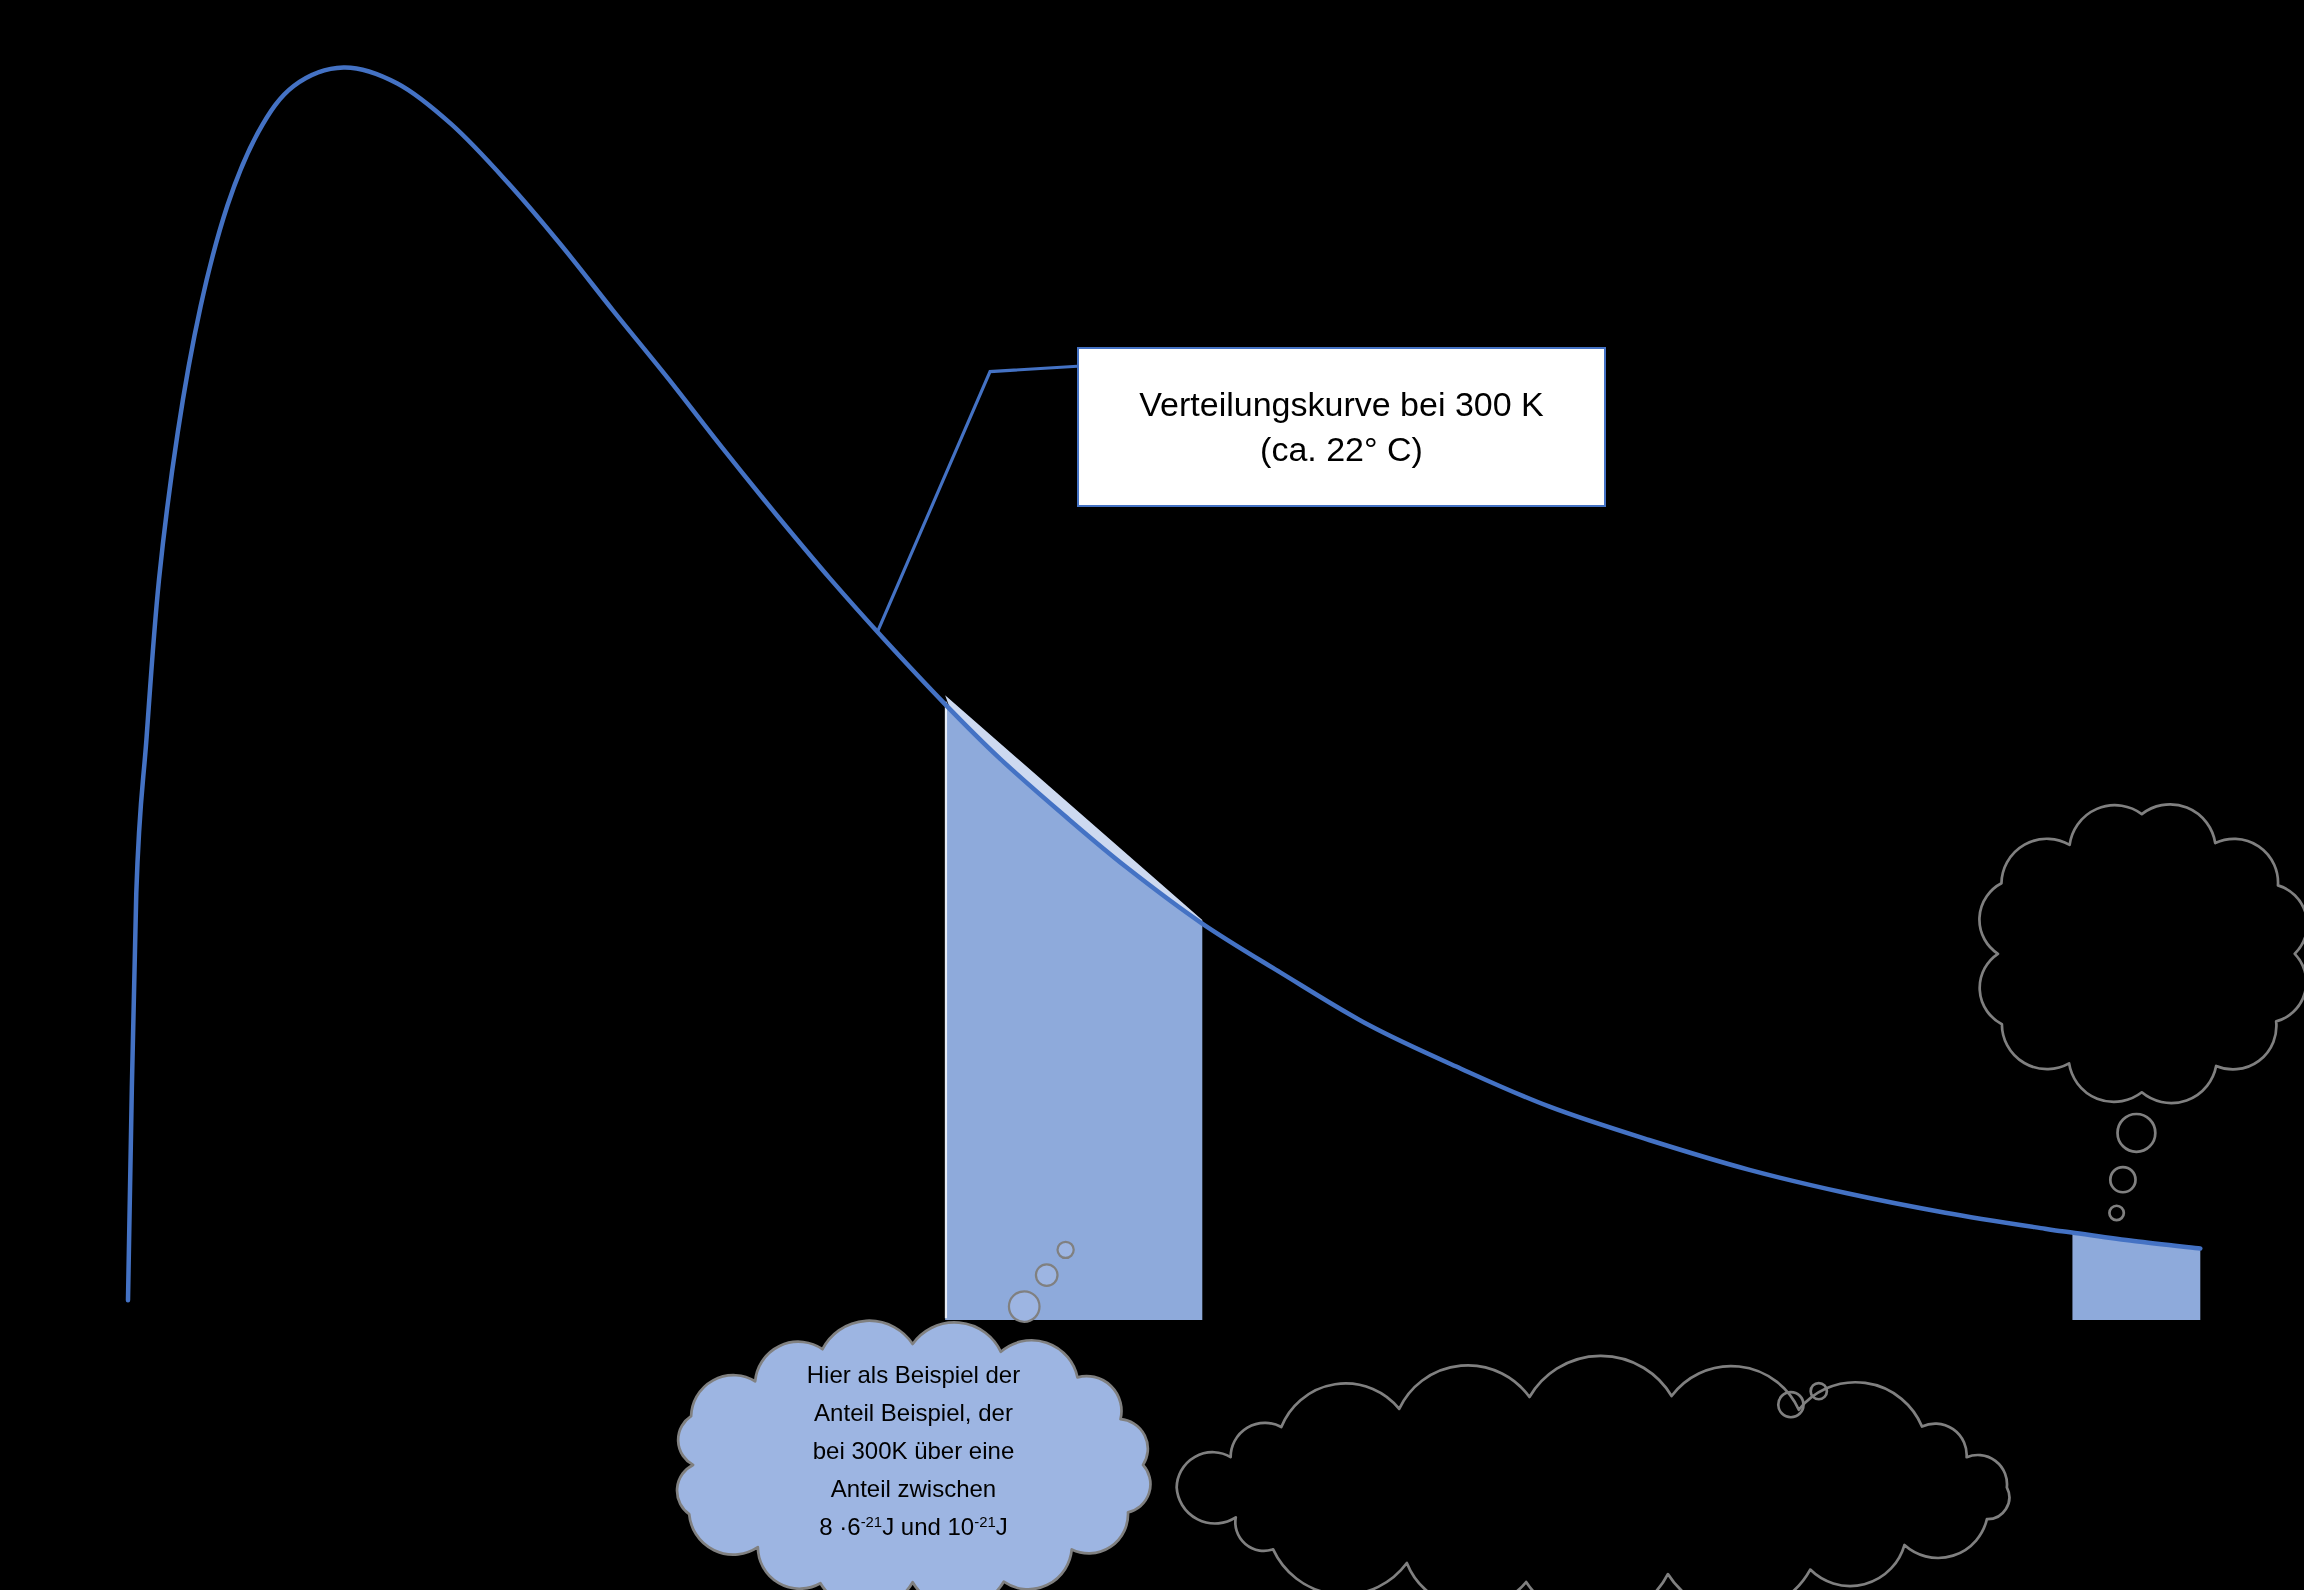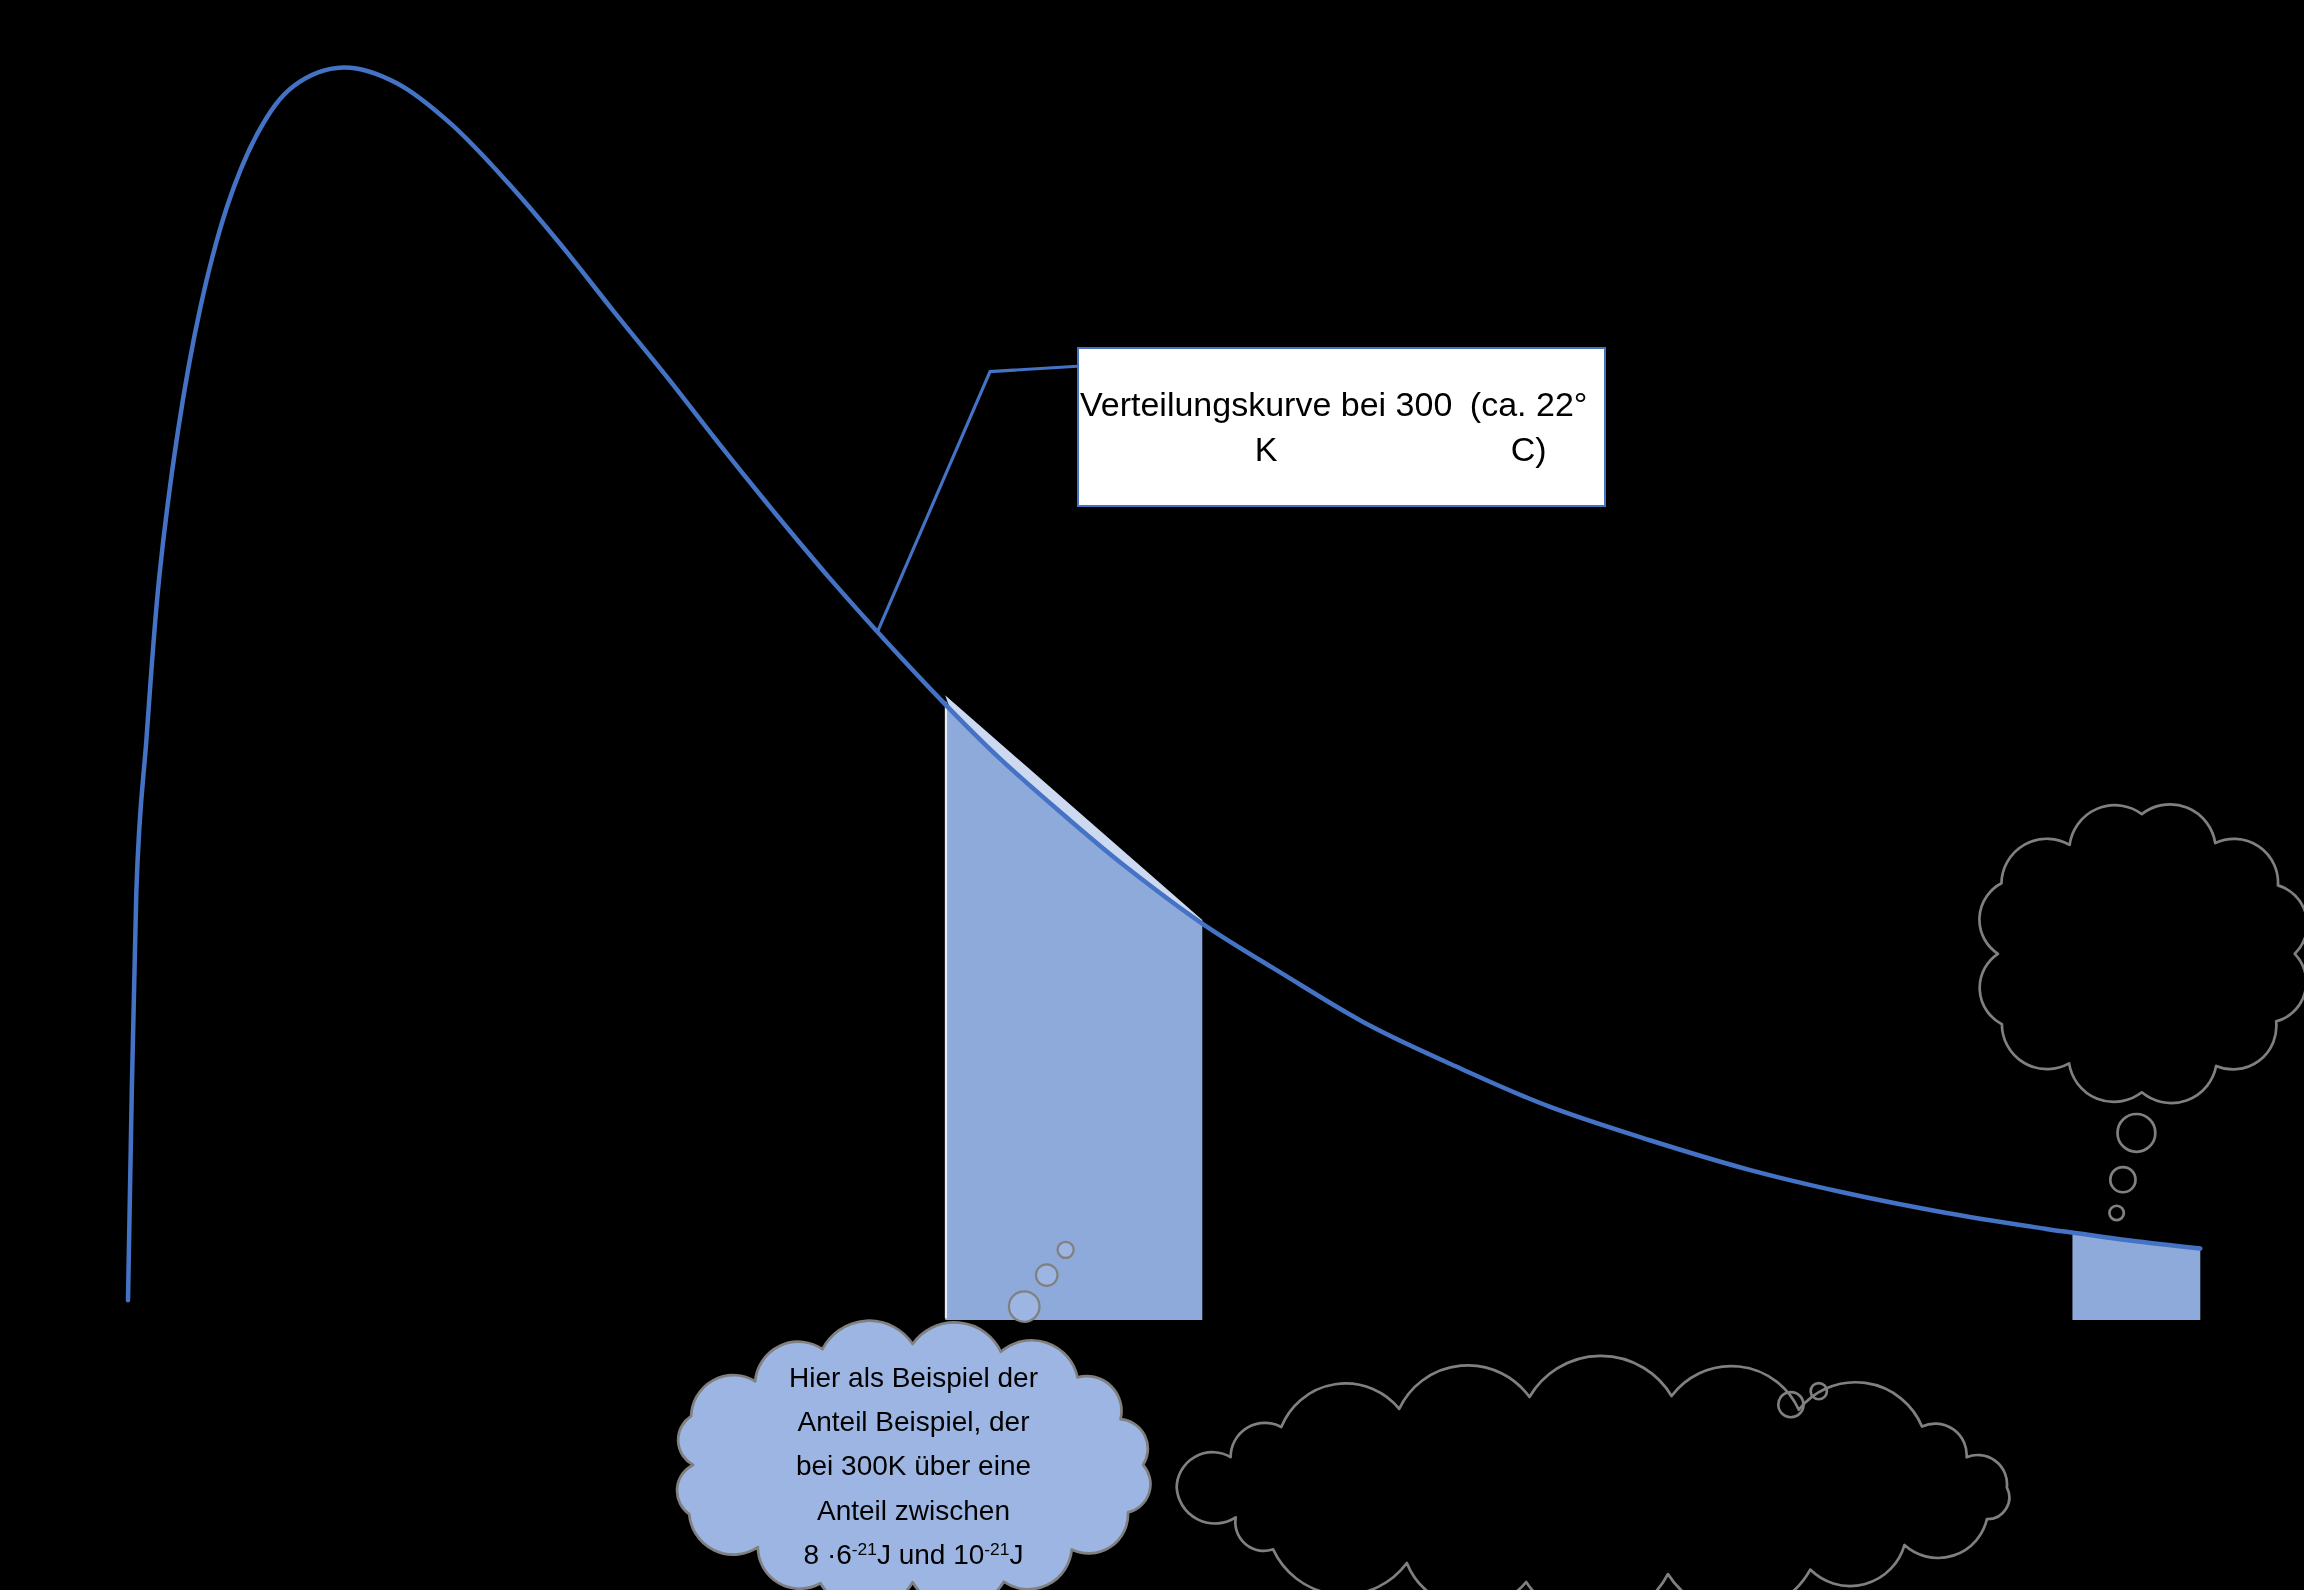--- a/index.html
+++ b/index.html
@@ -15,26 +15,26 @@
   .region-wedge{fill:var(--region-fill-light)}
   .region-edge{stroke:rgba(255,255,255,.8);stroke-width:2.5}
   .connector{fill:none;stroke:var(--curve);stroke-width:3.5}
   .cloud-blue{fill:var(--cloud-fill);stroke:var(--cloud-outline);stroke-width:3;stroke-linejoin:round}
   .cloud-gray{fill:none;stroke:var(--cloud-outline);stroke-width:3;stroke-linejoin:round}
   .bubble-blue{fill:var(--cloud-fill);stroke:var(--cloud-outline);stroke-width:2.5}
   .bubble-gray{fill:none;stroke:var(--cloud-outline);stroke-width:3}
   .callout{
     position:absolute;left:1077px;top:347px;width:529px;height:160px;
     background:var(--callout-background);border:2.7px solid var(--callout-border);
-    display:flex;flex-direction:row;align-items:center;justify-content:center;
+    display:flex;flex-direction:column;align-items:center;justify-content:center;
     color:var(--text);font-size:34px;line-height:1.32;text-align:center;
   }
   .cloud-text{
     position:absolute;left:695px;top:1356px;width:437px;
-    text-align:center;color:var(--text);font-size:28px;line-height:1.58;
+    text-align:center;color:var(--text);font-size:24px;line-height:1.58;
   }
   .sup{font-size:.62em;position:relative;top:-.5em}
 </style>
 </head>
 <body>
 
 <div id="stage">
 
   <svg id="diagram-svg" viewBox="0 0 2560 1767">
 

